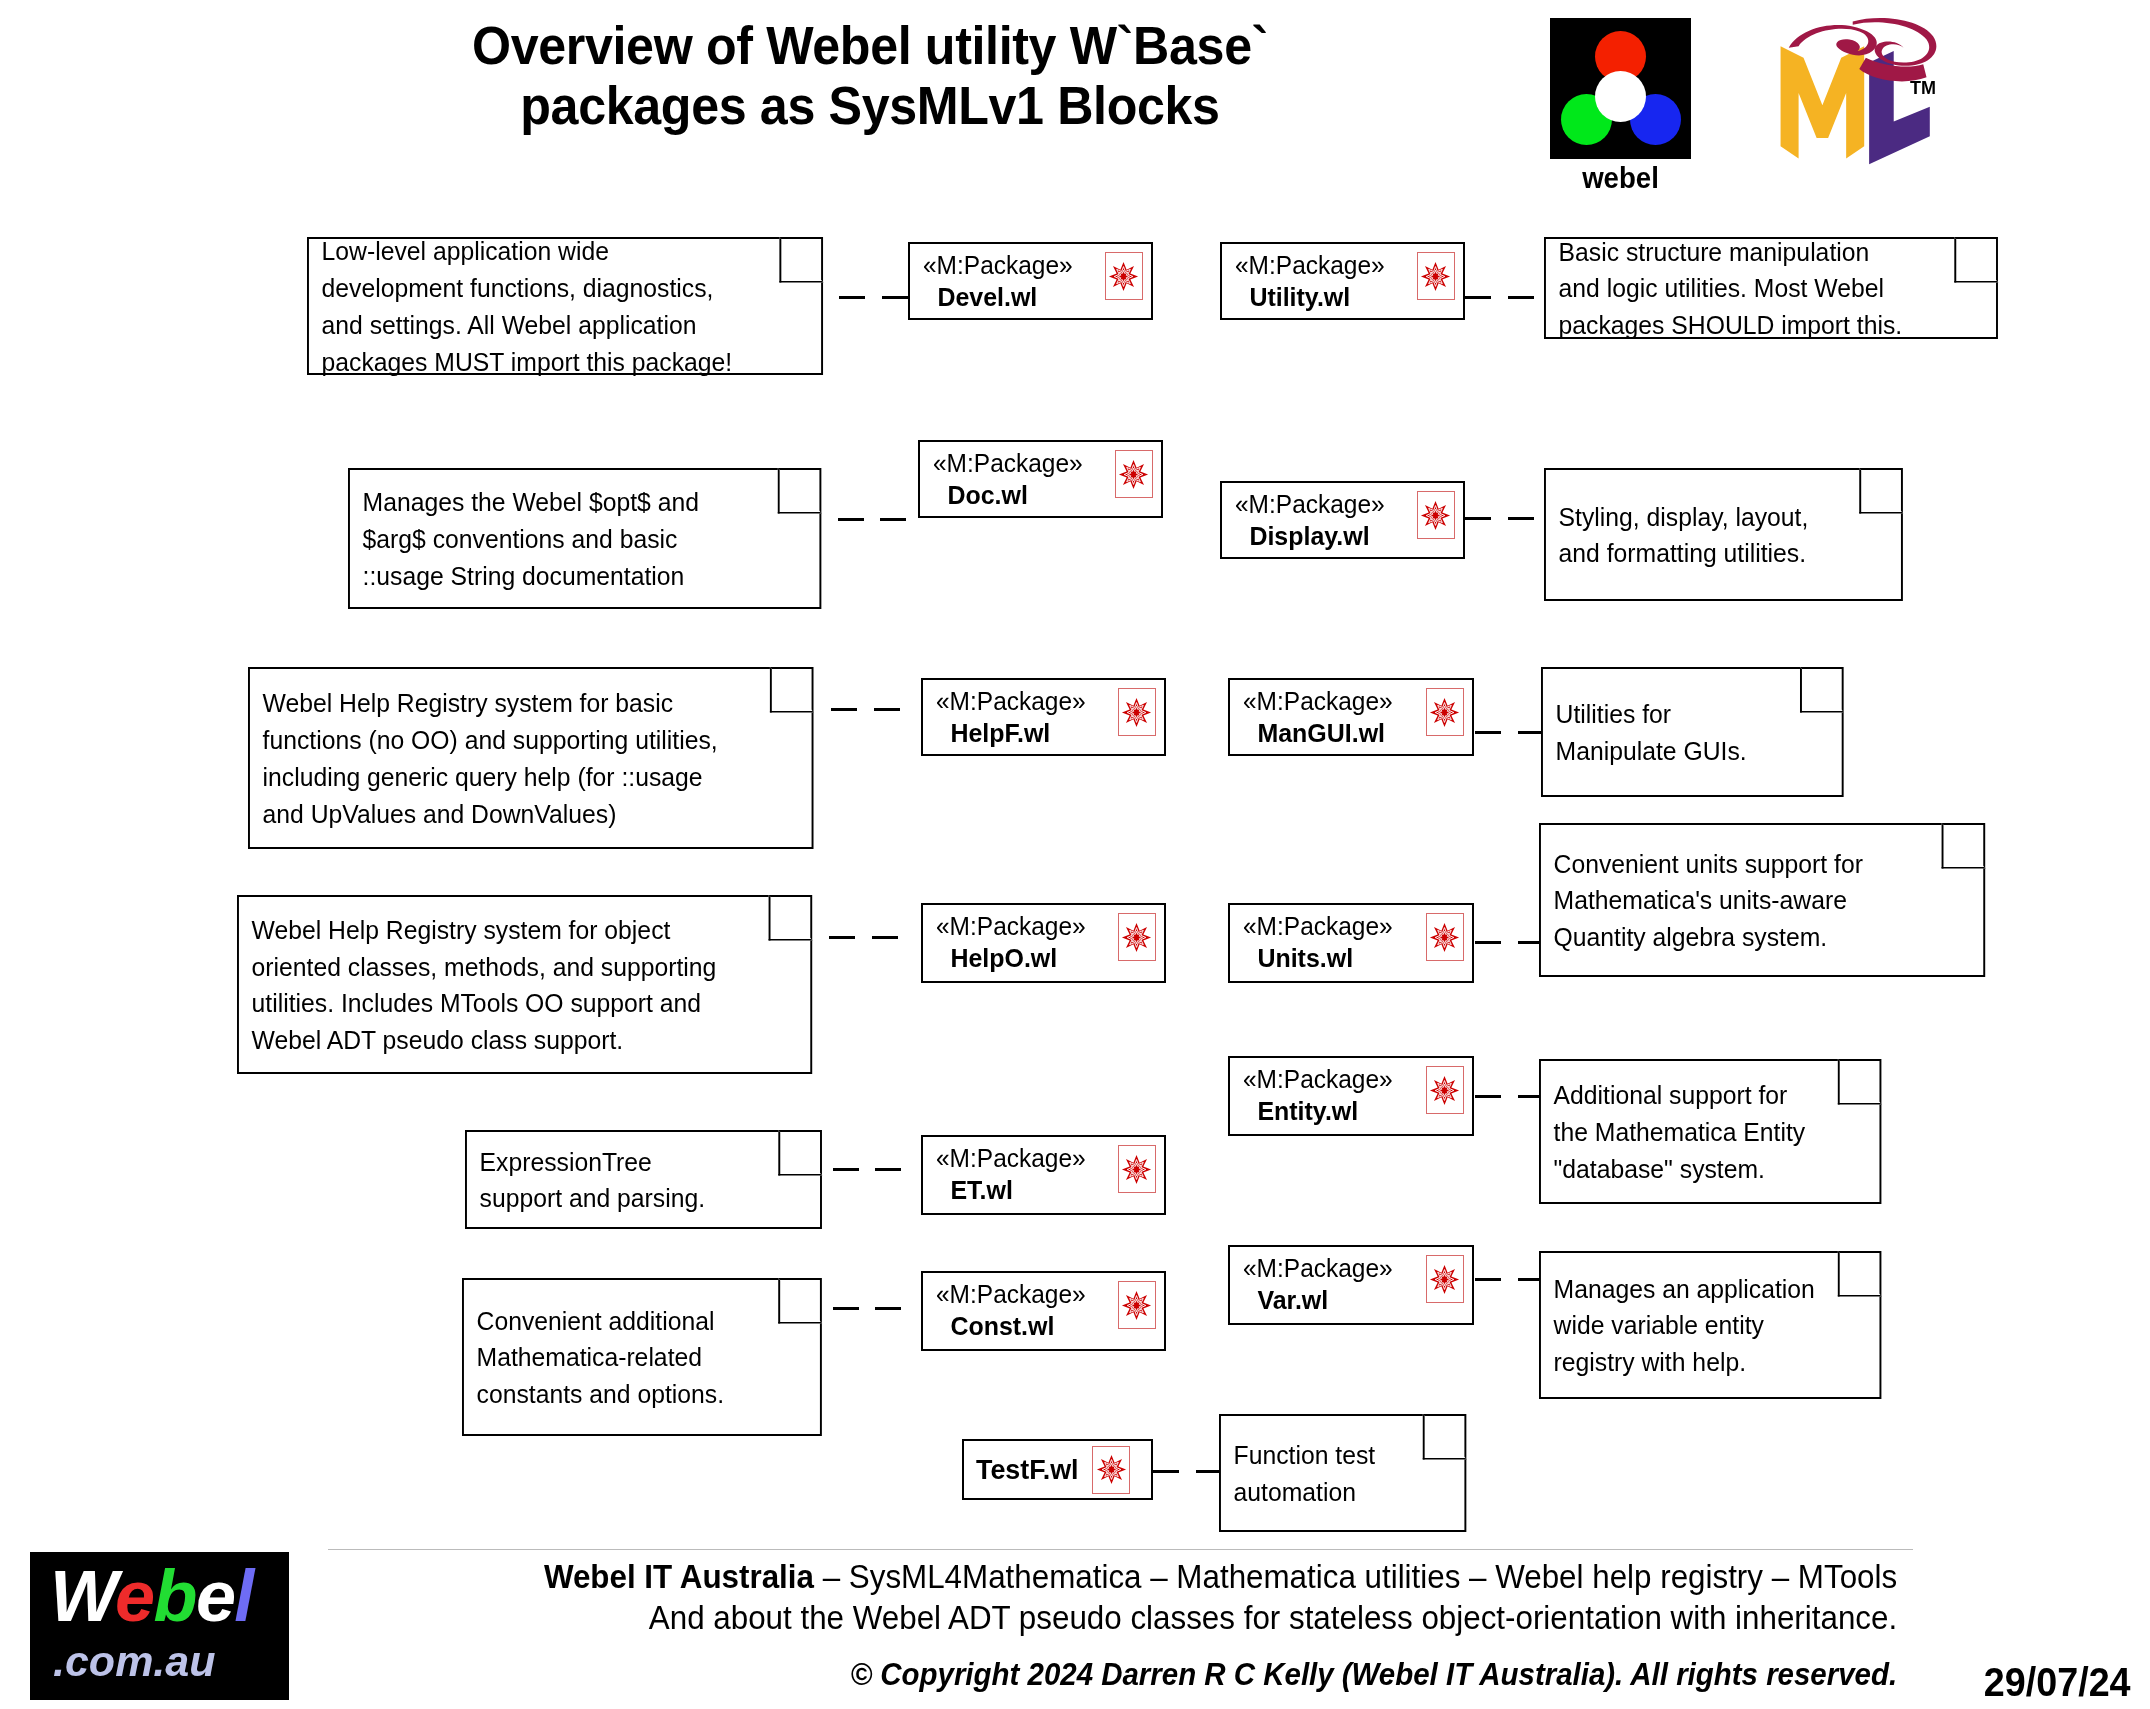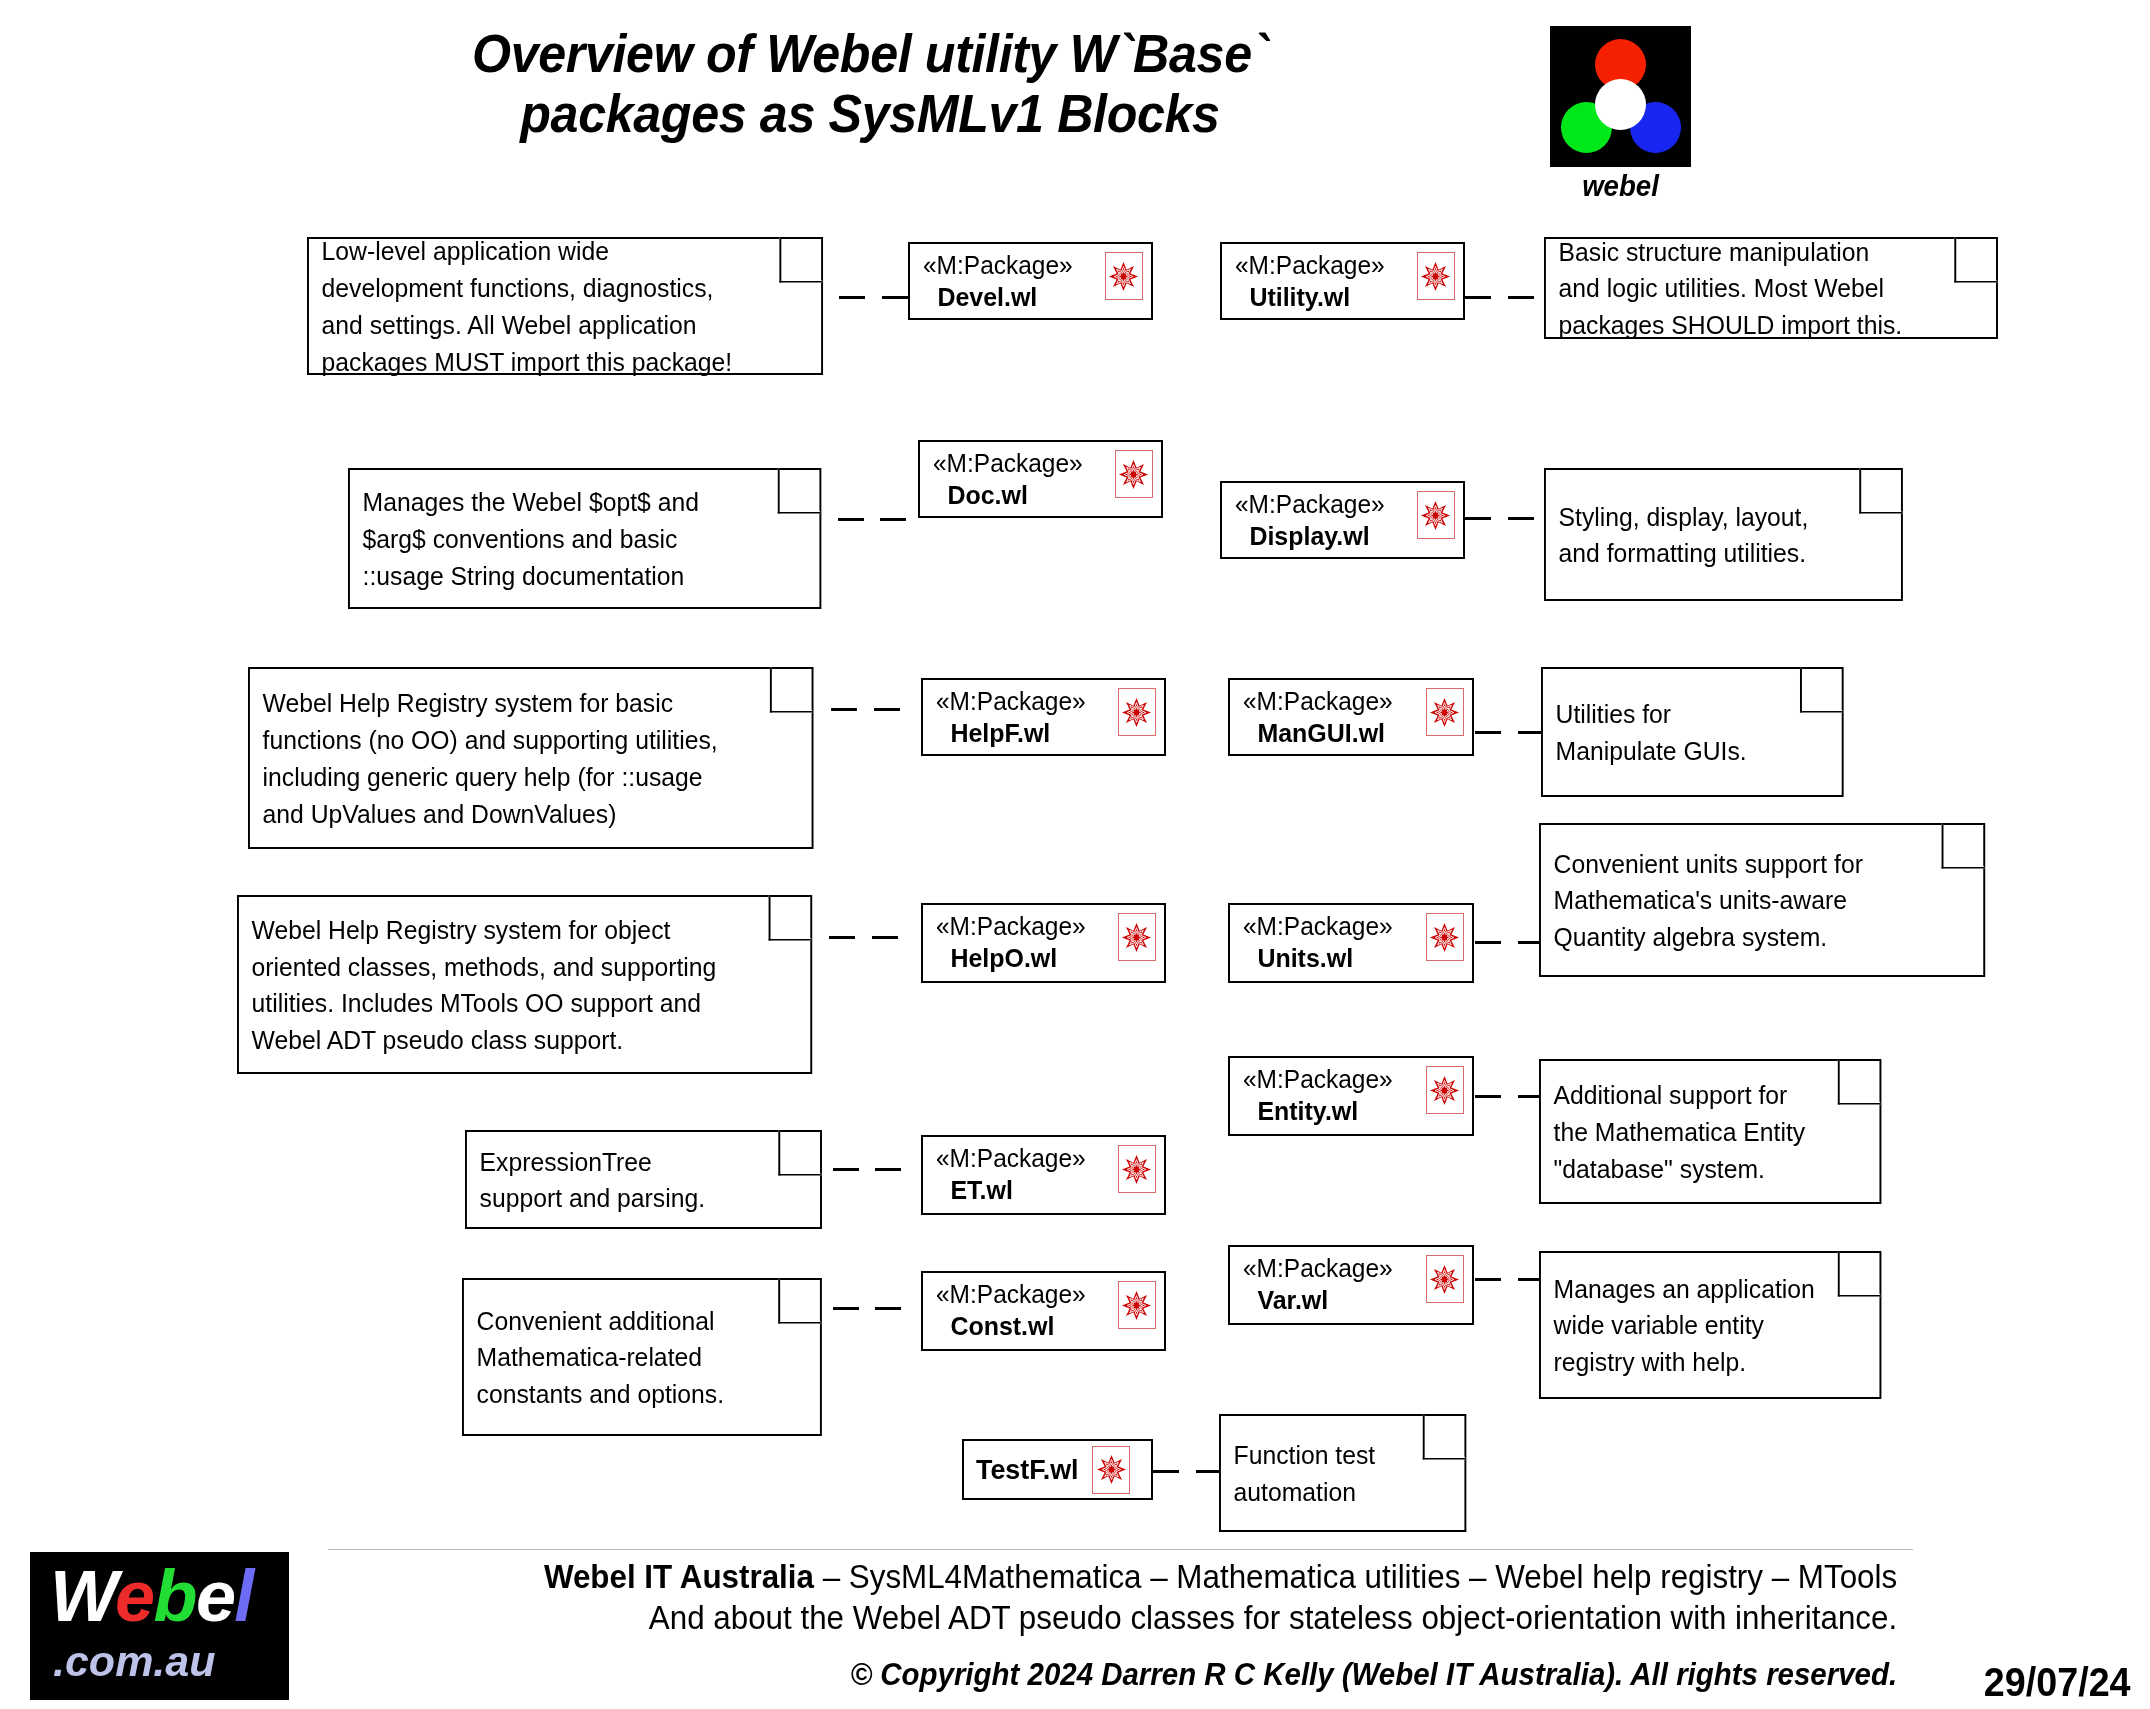--- a/index.html
+++ b/index.html
@@ -12,24 +12,23 @@
     height: 1710px;
     position: relative;
     overflow: hidden;
     font-family: "Liberation Sans", sans-serif;
     color: #000000;
   }
 
   
   #header {
     position: absolute;
-    left: 0; top: 8px;
+    left: 0; top: 0;
     width: 1821px;
     height: 197px;
-    font-style: italic;
   }
   #page-title {
     position: absolute;
     left: 246px;
     top: 15px;
     width: 1248px;
     text-align: center;
     font-size: 54px;
     font-weight: bold;
     line-height: 1.12;
@@ -186,20 +185,37 @@
 packages as SysMLv1 Blocks</div>
 
   <div id="webel-logo-header">
     <div class="dot dot-red"></div>
     <div class="dot dot-green"></div>
     <div class="dot dot-blue"></div>
     <div class="dot dot-white"></div>
   </div>
   <div id="webel-logo-caption">webel</div>
 
+  <div id="sysml-logo">
+    <svg width="164" height="164" viewBox="0 0 200 200">
+
+      <polygon points="8,38 8,160 30,175 30,95 52,150 66,150 88,95 88,175 110,160 110,38 82,52 59,110 36,52" fill="#f5b323"></polygon>
+
+      <polygon points="116,58 116,182 190,148 190,112 146,130 146,44" fill="#4b2a82"></polygon>
+
+      <g fill="#a01846">
+        <path d="M18,40 C30,18 66,8 96,14 C124,20 132,34 120,44 C108,54 86,48 78,40 C72,34 80,28 92,30 C104,32 108,40 102,44
+                 C118,40 120,26 104,20 C80,12 42,20 30,38 Z"></path>
+        <path d="M96,12 C128,4 172,12 186,30 C196,44 182,58 158,58 C140,58 128,50 132,42 C136,34 152,34 158,40
+                 C150,30 130,30 124,38 C118,48 134,62 160,62 C190,62 206,44 194,26 C180,6 132,-2 96,8 Z"></path>
+        <path d="M112,52 C132,62 164,66 182,60 L186,76 C160,86 120,80 104,66 Z"></path>
+      </g>
+      <text x="166" y="96" font-family="'Liberation Sans',sans-serif" font-size="22" font-weight="bold" fill="#000000">TM</text>
+    </svg>
+  </div>
 </div>
 
 <div id="diagram">
 
   <div class="note" style="left:307px; top:237px; width:532px; height:138px;">
     <span class="fold"></span>
     <span>Low-level application wide
 development functions, diagnostics,
 and settings. All Webel application
 packages MUST import this package!</span>

